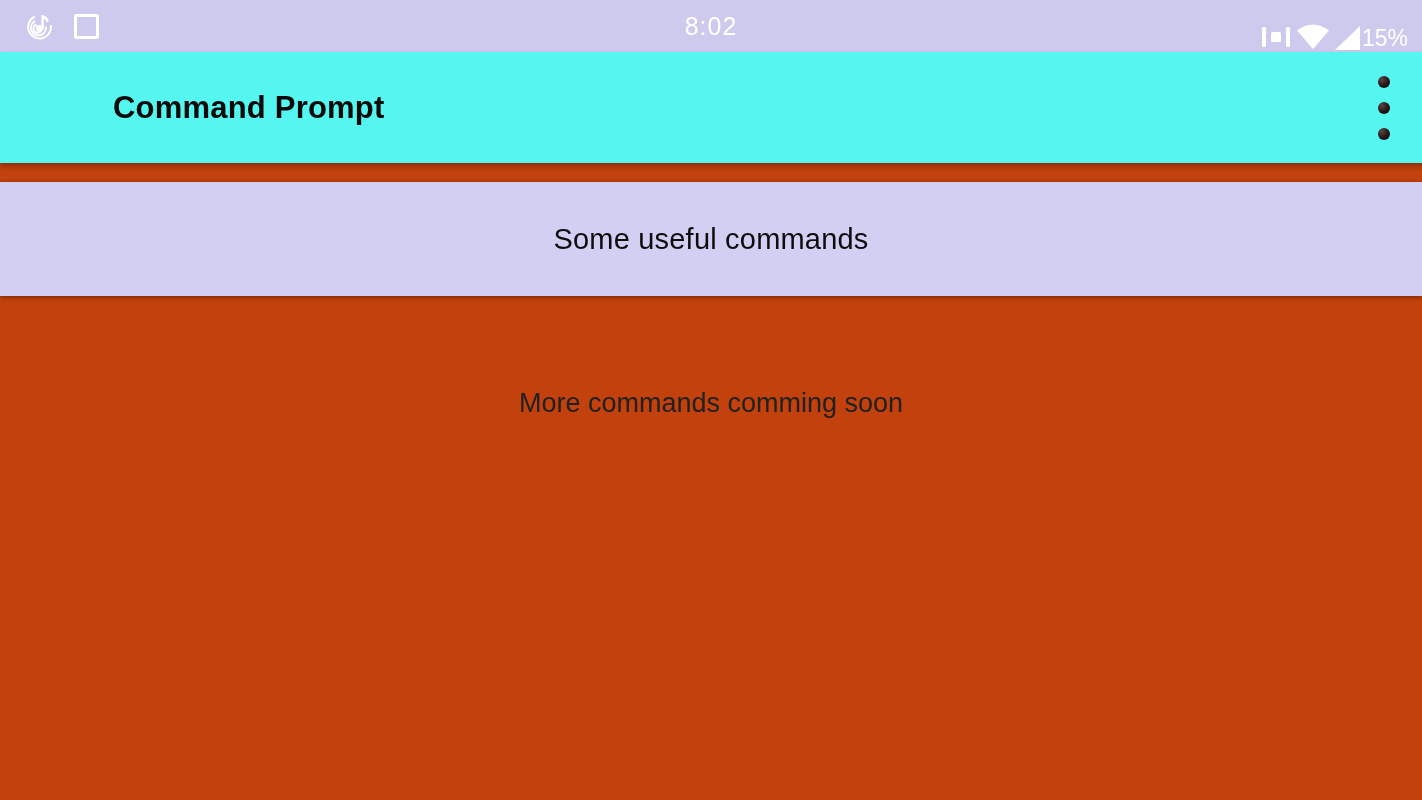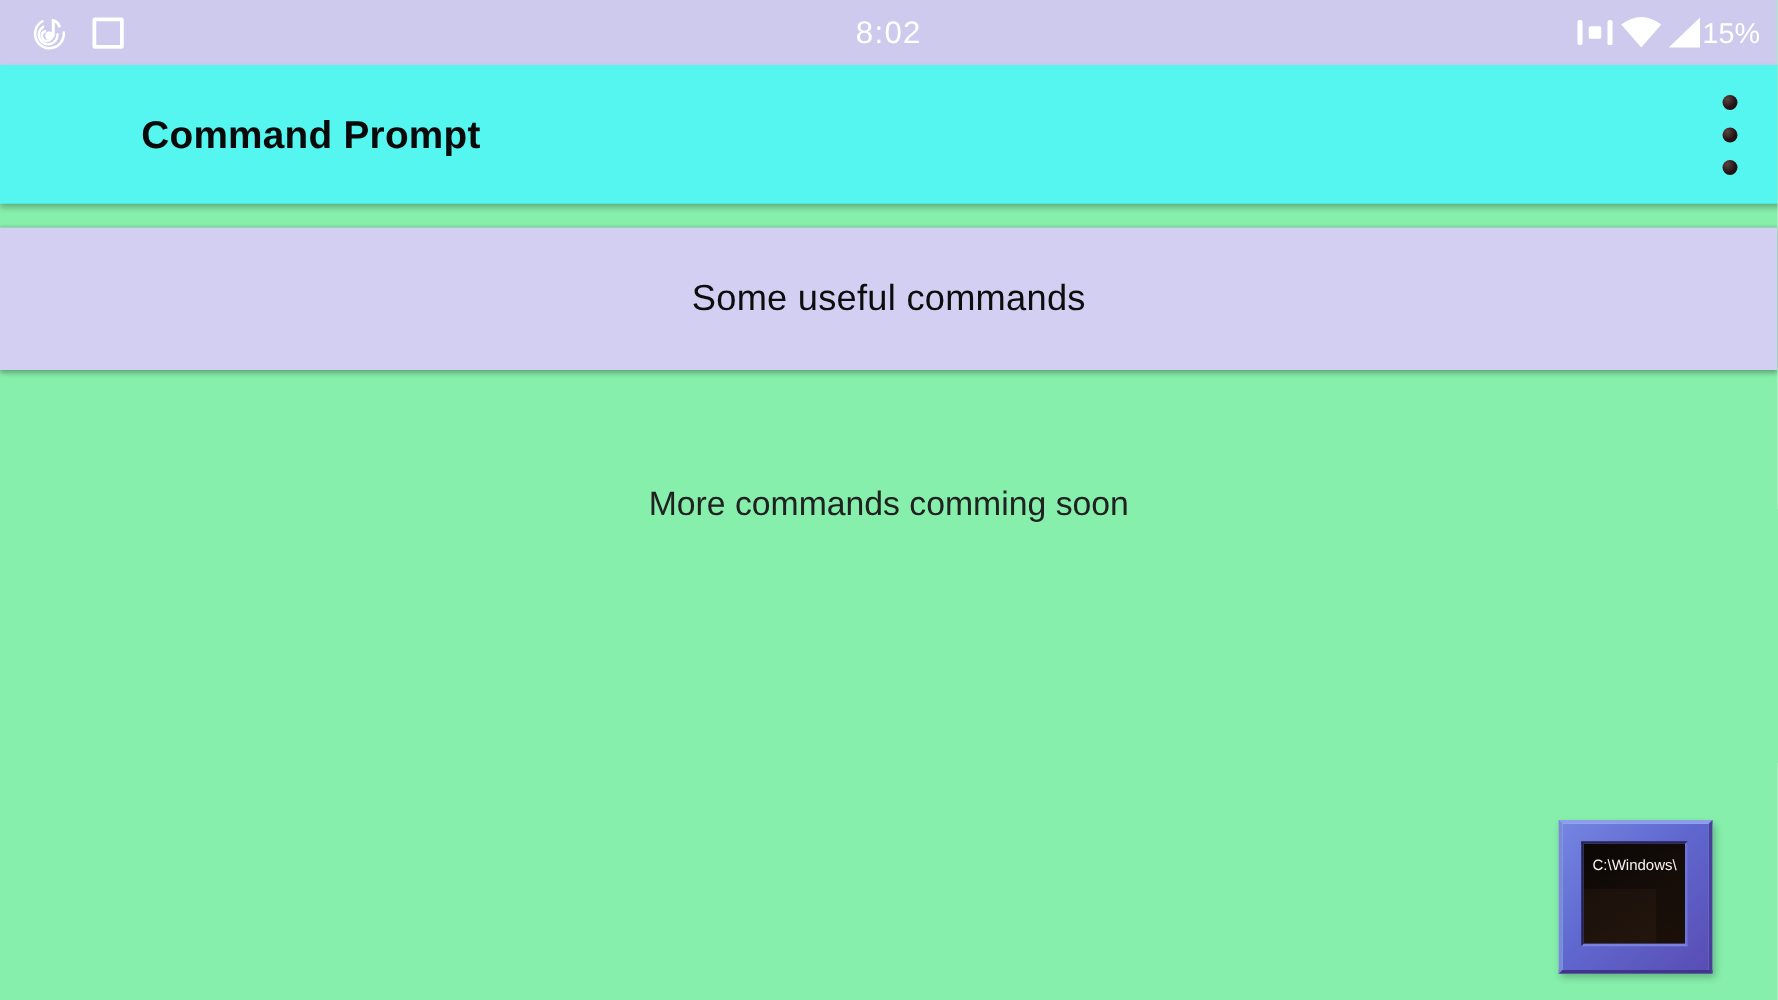--- a/index.html
+++ b/index.html
@@ -3,41 +3,41 @@
 <meta charset="utf-8">
 <style>
   html, body { margin: 0; padding: 0; }
   body {
     width: 1422px; height: 800px;
     font-family: "Liberation Sans", "DejaVu Sans", sans-serif;
     background: #ffffff;
   }
   .screen {
     position: relative; width: 1422px; height: 800px;
-    overflow: hidden; background: #86efac;
+    overflow: hidden; background: #c2410c;
   }
 
   
   .status-bar {
     position: absolute; top: 0; left: 0; width: 100%; height: 52px;
     background: #cecaed; color: #ffffff;
     display: flex; align-items: center;
   }
   .sb-left {
     position: absolute; left: 24px; top: 0; height: 52px;
     display: flex; align-items: center; gap: 18px;
   }
   .sb-time {
     position: absolute; left: 0; right: 0; top: 0; height: 52px;
     display: flex; align-items: center; justify-content: center;
     font-size: 25px; color: #ffffff; letter-spacing: 1px;
   }
   .sb-right {
     position: absolute; right: 14px; top: 0; height: 52px;
-    display: flex; align-items: center; 
+    display: flex; align-items: flex-end; 
   }
   .sb-right .pct { font-size: 23px; color: #ffffff; }
   .sq-icon {
     width: 25px; height: 25px;
     border: 3px solid #ffffff; border-radius: 2px;
     box-sizing: border-box;
   }
   .sb-svg { display: block; }
 
   
@@ -165,20 +165,14 @@
       <span class="dot"></span>
       <span class="dot"></span>
     </button>
   </div>
 
   <div class="content">
     <button class="menu-btn">Some useful commands</button>
     <div class="coming-soon">More commands comming soon</div>
   </div>
 
-  <div class="cmd-icon">
-    <div class="cmd-screen">
-      <div class="reflection"></div>
-      <span class="cmd-text">C:\Windows\</span>
-    </div>
-  </div>
 
 </div>
 
 </body></html>

